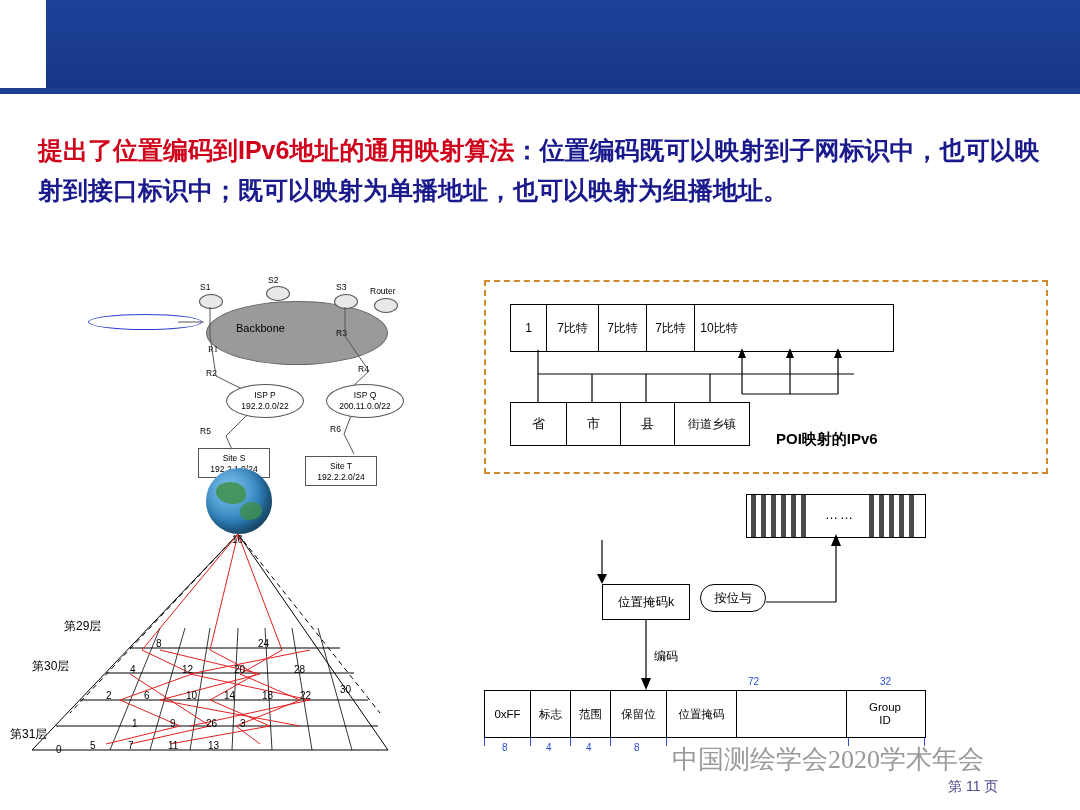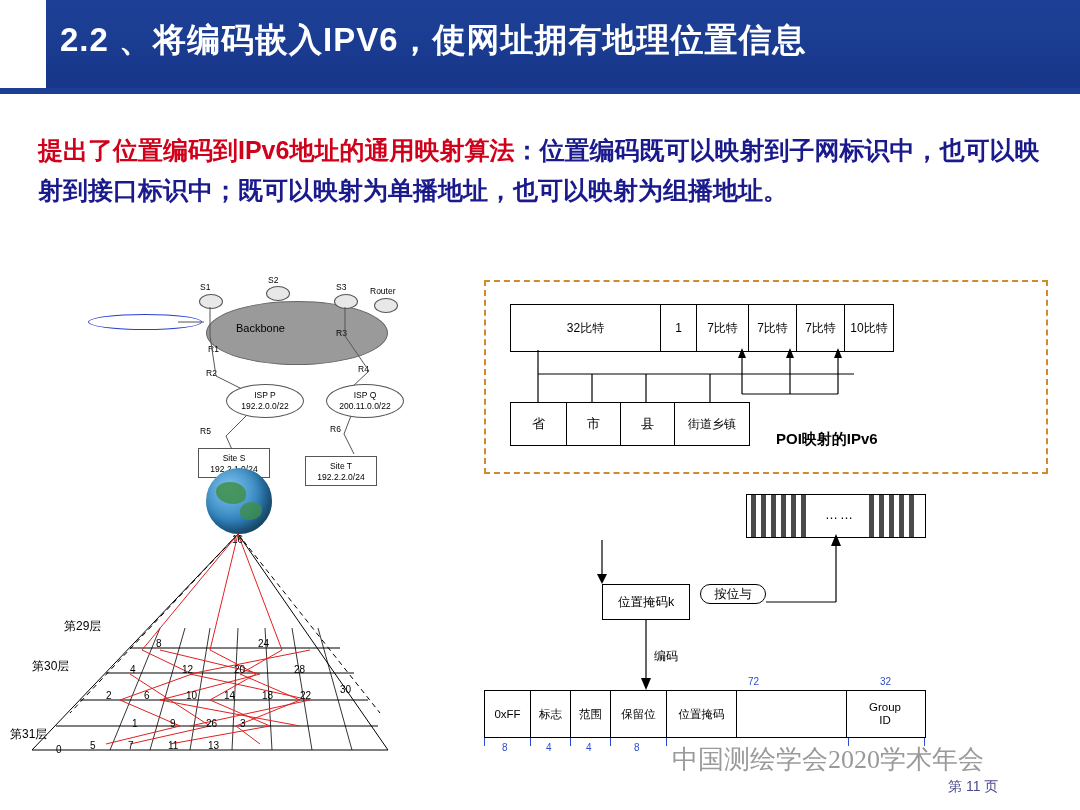--- a/index.html
+++ b/index.html
@@ -82,21 +82,20 @@
   
   .footer-text{position:absolute;left:672px;top:742px;font-size:26px;color:#9a9a9a;
     font-family:"Liberation Serif",serif;}
   .page-num{position:absolute;left:948px;top:778px;font-size:14px;color:#4a4a8c;}
 </style>
 </head>
 <body>
 
 <div class="slide-header">
   <div class="accent"></div>
-  <div class="header-title">2.2 、将编码嵌入IPV6，使网址拥有地理位置信息</div>
 </div>
 <div class="header-underline"></div>
 <div class="header-underline2"></div>
 
 <div class="body-text">
   <span class="red">提出了位置编码到IPv6地址的通用映射算法</span><span>：位置编码既可以映射到子网标识中，也可以映射到接口标识中；既可以映射为单播地址，也可以映射为组播地址。</span>
 </div>
 
 <div class="fig-area">
 
@@ -109,21 +108,21 @@
 
     <div class="router-ico" style="left:113px;top:18px;"></div>
     <div class="tiny" style="left:114px;top:6px;">S1</div>
     <div class="router-ico" style="left:180px;top:10px;"></div>
     <div class="tiny" style="left:182px;top:-1px;">S2</div>
     <div class="router-ico" style="left:248px;top:18px;"></div>
     <div class="tiny" style="left:250px;top:6px;">S3</div>
     <div class="router-ico" style="left:288px;top:22px;"></div>
     <div class="tiny" style="left:284px;top:10px;">Router</div>
 
-    <div class="tiny" style="left:122px;top:68px;">R1</div>
+    <div class="tiny" style="left:122px;top:68px;font-family:Liberation Serif, serif;">R1</div>
     <div class="tiny" style="left:250px;top:52px;">R3</div>
     <div class="tiny" style="left:120px;top:92px;">R2</div>
     <div class="tiny" style="left:272px;top:88px;">R4</div>
     <div class="tiny" style="left:114px;top:150px;">R5</div>
     <div class="tiny" style="left:244px;top:148px;">R6</div>
 
     <svg width="390" height="220" style="position:absolute;left:0;top:0;">
       <line x1="124" y1="31" x2="124" y2="60" stroke="#555" stroke-width="1"></line>
       <line x1="124" y1="60" x2="130" y2="100" stroke="#555" stroke-width="1"></line>
       <line x1="130" y1="100" x2="160" y2="115" stroke="#555" stroke-width="1"></line>
@@ -215,21 +214,20 @@
     <div class="pyr-label" style="left:230px;top:240px;font-size:10px;">3</div>
     <div class="pyr-label" style="left:80px;top:262px;font-size:10px;">5</div>
     <div class="pyr-label" style="left:118px;top:262px;font-size:10px;">7</div>
     <div class="pyr-label" style="left:158px;top:262px;font-size:10px;">11</div>
     <div class="pyr-label" style="left:198px;top:262px;font-size:10px;">13</div>
     <div class="pyr-label" style="left:46px;top:266px;font-size:10px;">0</div>
   </div>
 
   <div class="poi">
     <div class="bits-row">
-      <div class="bits-cell" style="width:150px;">32比特</div>
       <div class="bits-cell" style="width:36px;">1</div>
       <div class="bits-cell" style="width:52px;">7比特</div>
       <div class="bits-cell" style="width:48px;">7比特</div>
       <div class="bits-cell" style="width:48px;">7比特</div>
       <div class="bits-cell" style="width:48px;">10比特</div>
     </div>
 
     <div class="admin-row">
       <div class="admin-cell" style="width:56px;">省</div>
       <div class="admin-cell" style="width:54px;">市</div>
@@ -269,21 +267,21 @@
       <div class="stripe" style="left:54px;"></div>
       <div class="stripe" style="left:122px;"></div>
       <div class="stripe" style="left:132px;"></div>
       <div class="stripe" style="left:142px;"></div>
       <div class="stripe" style="left:152px;"></div>
       <div class="stripe" style="left:162px;"></div>
       <div class="dots">……</div>
     </div>
 
     <div class="ebox" style="left:118px;top:94px;width:88px;height:36px;">位置掩码k</div>
-    <div class="ebox" style="left:216px;top:94px;width:66px;height:20px;border-radius:14px;">按位与</div>
+    <div class="ebox" style="left:216px;top:94px;width:66px;height:28px;border-radius:14px;">按位与</div>
     <div class="enc-lbl" style="left:170px;top:158px;">编码</div>
 
     <svg width="570" height="275" style="position:absolute;left:0;top:0;">
       <line x1="118" y1="50" x2="118" y2="86" stroke="#000" stroke-width="1.2"></line>
       <polygon points="118,94 113,84 123,84" fill="#000"></polygon>
       <line x1="352" y1="88" x2="352" y2="52" stroke="#000" stroke-width="1.2"></line>
       <polygon points="352,44 347,56 357,56" fill="#000"></polygon>
       <line x1="282" y1="112" x2="352" y2="112" stroke="#000" stroke-width="1.2"></line>
       <line x1="352" y1="112" x2="352" y2="88" stroke="#000" stroke-width="1.2"></line>
       <line x1="162" y1="130" x2="162" y2="192" stroke="#000" stroke-width="1.2"></line>

